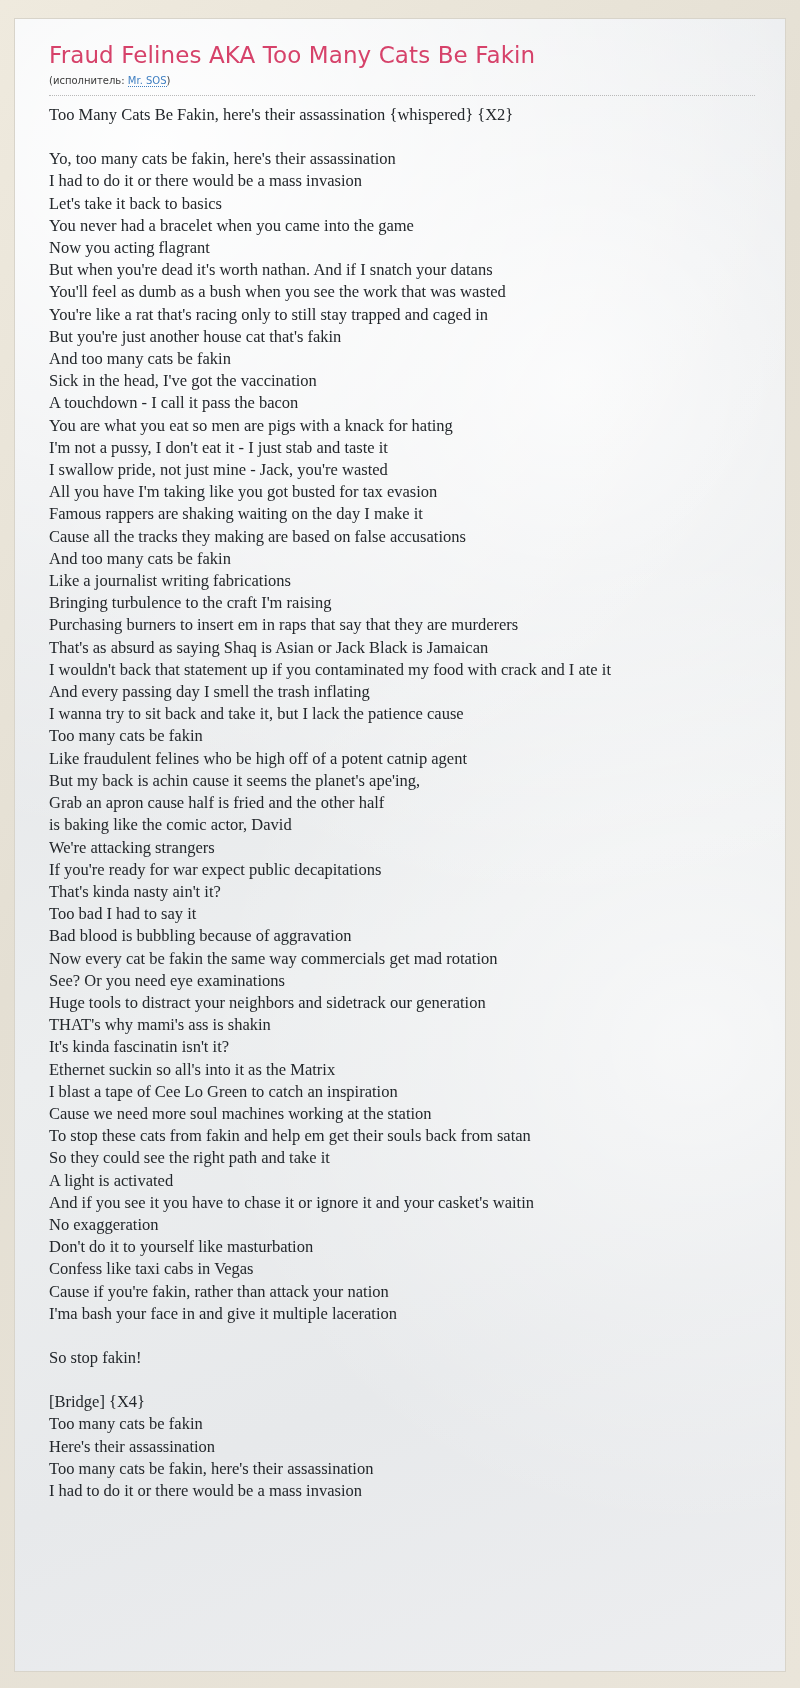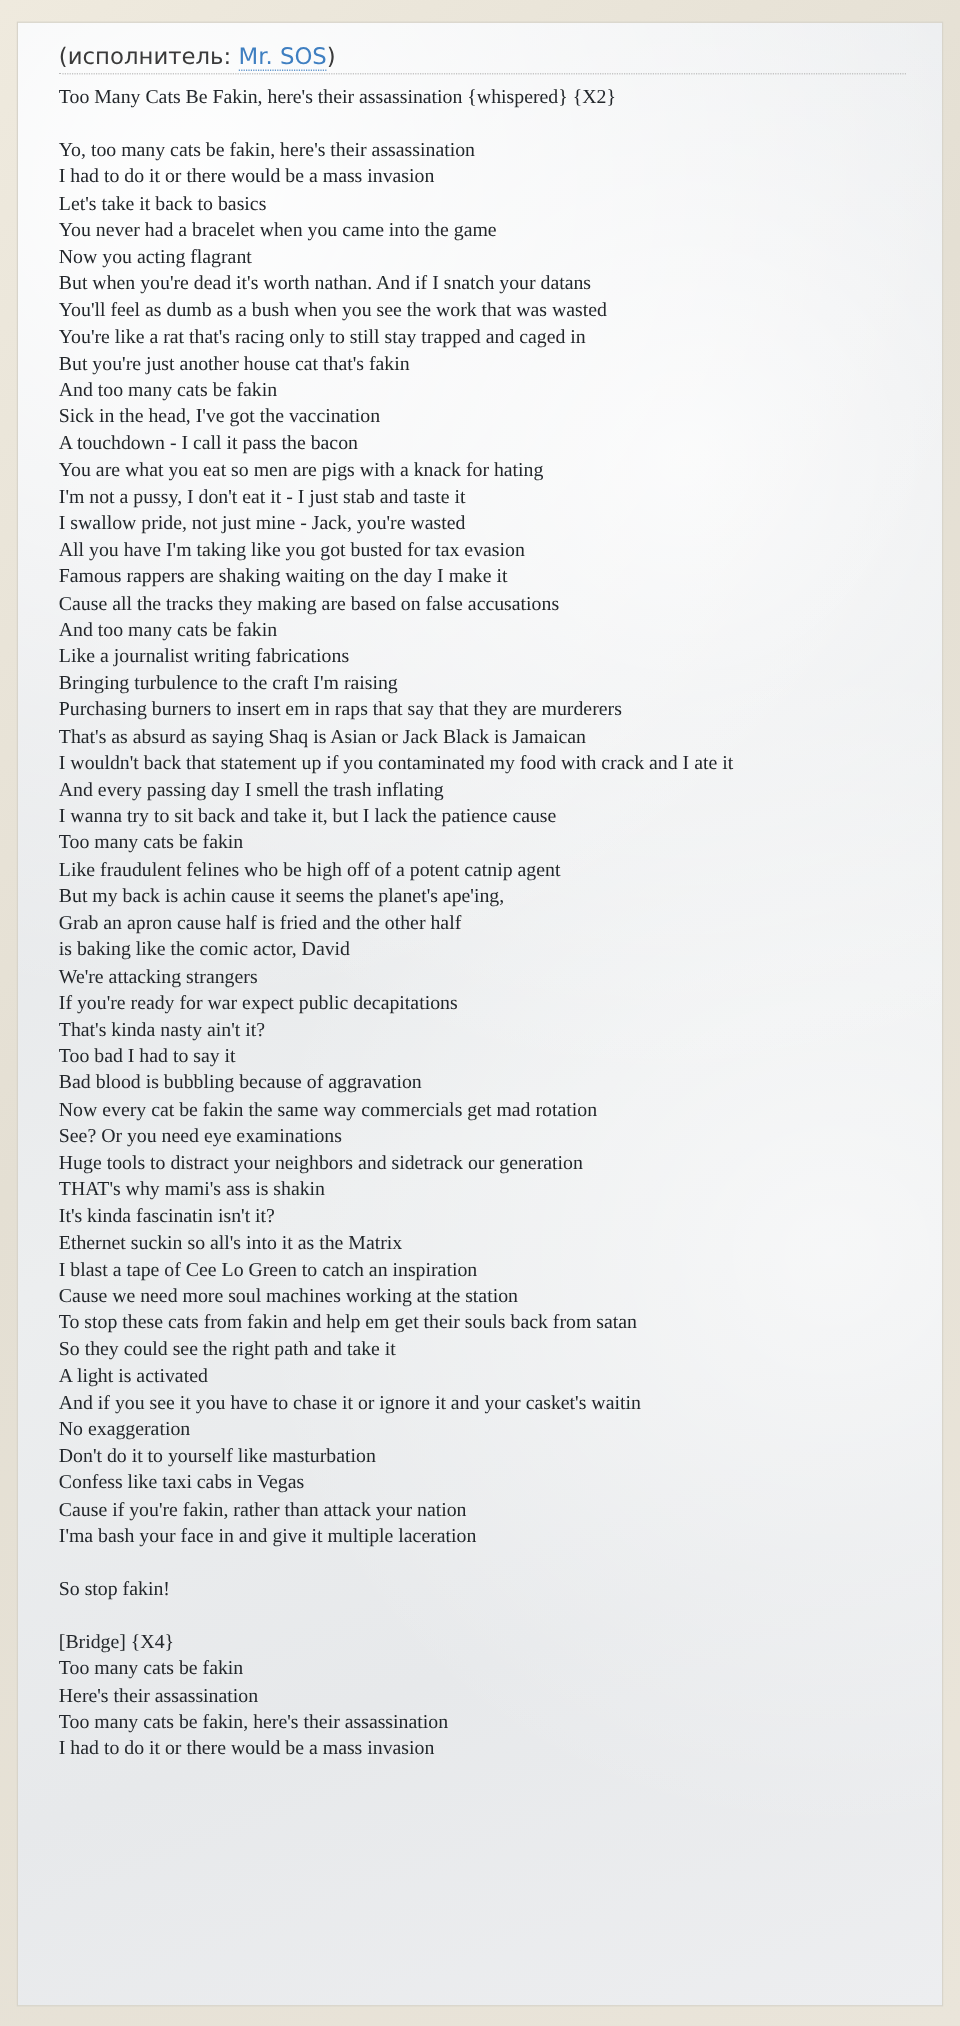--- a/index.html
+++ b/index.html
@@ -39,21 +39,21 @@
   }
   .song-title {
     color: #d6426a;
     font-size: 23px;
     line-height: 28px;
     font-weight: normal;
     margin: 4px 0 2px 8px;
     letter-spacing: 0.1px;
   }
   .artist-line {
-    font-size: 19px;
+    font-size: 10px;
     color: #3a3a3a;
     margin: 0 0 2px 8px;
     line-height: 20px;
   }
   .artist-link {
     color: #3f7fc1;
     text-decoration: none;
     border-bottom: 1px dotted #3f7fc1;
     cursor: pointer;
   }
@@ -77,20 +77,21 @@
   .lyrics .blank {
     height: 22px;
   }
 </style>
 </head>
 <body>
 
 <div class="page-frame">
   <div class="sheet">
 
+    <h1 class="song-title">Fraud Felines AKA Too Many Cats Be Fakin</h1>
 
     <div class="artist-line"><span>(исполнитель:</span> <a class="artist-link">Mr. SOS</a><span>)</span></div>
 
     <hr class="divider">
 
     <div class="lyrics"><div class="line">Too Many Cats Be Fakin, here's their assassination {whispered} {X2}</div><div class="blank"></div><div class="line">Yo, too many cats be fakin, here's their assassination</div><div class="line">I had to do it or there would be a mass invasion</div><div class="line">Let's take it back to basics</div><div class="line">You never had a bracelet when you came into the game</div><div class="line">Now you acting flagrant</div><div class="line">But when you're dead it's worth nathan. And if I snatch your datans</div><div class="line">You'll feel as dumb as a bush when you see the work that was wasted</div><div class="line">You're like a rat that's racing only to still stay trapped and caged in</div><div class="line">But you're just another house cat that's fakin</div><div class="line">And too many cats be fakin</div><div class="line">Sick in the head, I've got the vaccination</div><div class="line">A touchdown - I call it pass the bacon</div><div class="line">You are what you eat so men are pigs with a knack for hating</div><div class="line">I'm not a pussy, I don't eat it - I just stab and taste it</div><div class="line">I swallow pride, not just mine - Jack, you're wasted</div><div class="line">All you have I'm taking like you got busted for tax evasion</div><div class="line">Famous rappers are shaking waiting on the day I make it</div><div class="line">Cause all the tracks they making are based on false accusations</div><div class="line">And too many cats be fakin</div><div class="line">Like a journalist writing fabrications</div><div class="line">Bringing turbulence to the craft I'm raising</div><div class="line">Purchasing burners to insert em in raps that say that they are murderers</div><div class="line">That's as absurd as saying Shaq is Asian or Jack Black is Jamaican</div><div class="line">I wouldn't back that statement up if you contaminated my food with crack and I ate it</div><div class="line">And every passing day I smell the trash inflating</div><div class="line">I wanna try to sit back and take it, but I lack the patience cause</div><div class="line">Too many cats be fakin</div><div class="line">Like fraudulent felines who be high off of a potent catnip agent</div><div class="line">But my back is achin cause it seems the planet's ape'ing,</div><div class="line">Grab an apron cause half is fried and the other half</div><div class="line">is baking like the comic actor, David</div><div class="line">We're attacking strangers</div><div class="line">If you're ready for war expect public decapitations</div><div class="line">That's kinda nasty ain't it?</div><div class="line">Too bad I had to say it</div><div class="line">Bad blood is bubbling because of aggravation</div><div class="line">Now every cat be fakin the same way commercials get mad rotation</div><div class="line">See? Or you need eye examinations</div><div class="line">Huge tools to distract your neighbors and sidetrack our generation</div><div class="line">THAT's why mami's ass is shakin</div><div class="line">It's kinda fascinatin isn't it?</div><div class="line">Ethernet suckin so all's into it as the Matrix</div><div class="line">I blast a tape of Cee Lo Green to catch an inspiration</div><div class="line">Cause we need more soul machines working at the station</div><div class="line">To stop these cats from fakin and help em get their souls back from satan</div><div class="line">So they could see the right path and take it</div><div class="line">A light is activated</div><div class="line">And if you see it you have to chase it or ignore it and your casket's waitin</div><div class="line">No exaggeration</div><div class="line">Don't do it to yourself like masturbation</div><div class="line">Confess like taxi cabs in Vegas</div><div class="line">Cause if you're fakin, rather than attack your nation</div><div class="line">I'ma bash your face in and give it multiple laceration</div><div class="blank"></div><div class="line">So stop fakin!</div><div class="blank"></div><div class="line">[Bridge] {X4}</div><div class="line">Too many cats be fakin</div><div class="line">Here's their assassination</div><div class="line">Too many cats be fakin, here's their assassination</div><div class="line">I had to do it or there would be a mass invasion</div></div>
 
   </div>
 </div>
 

